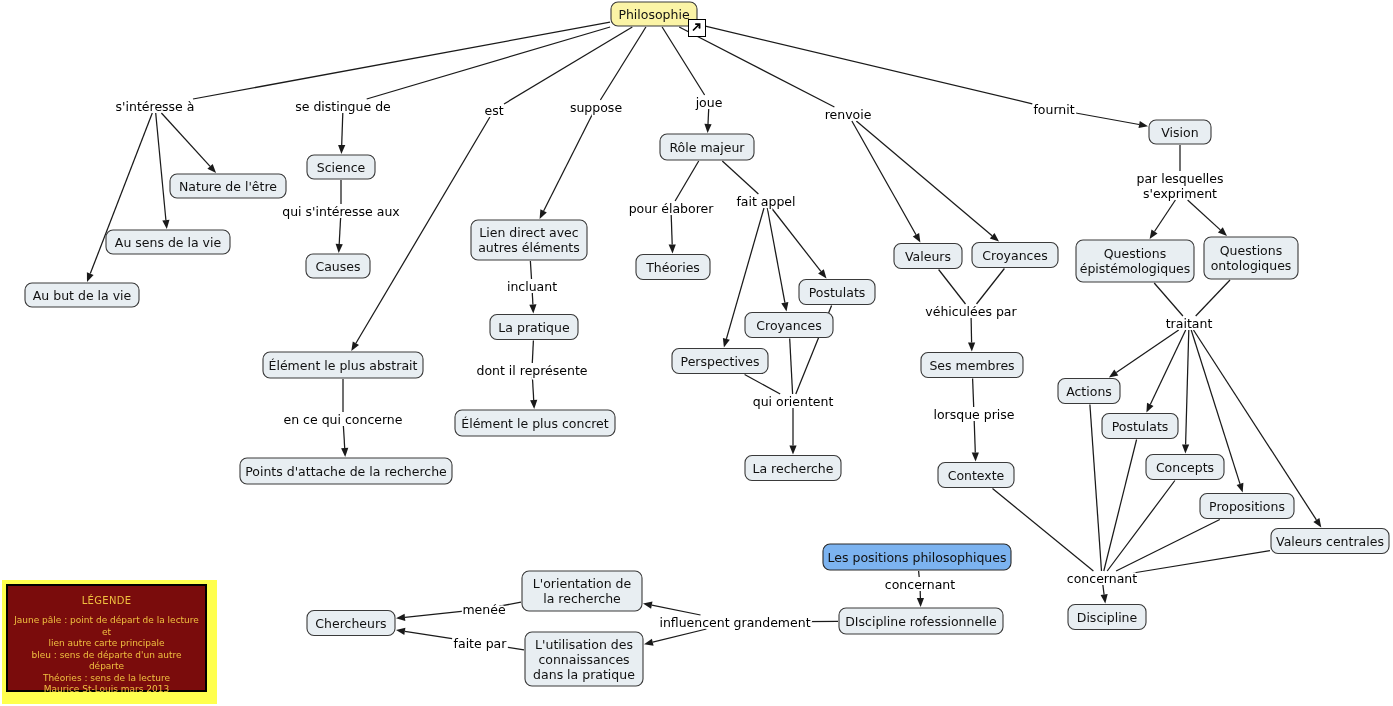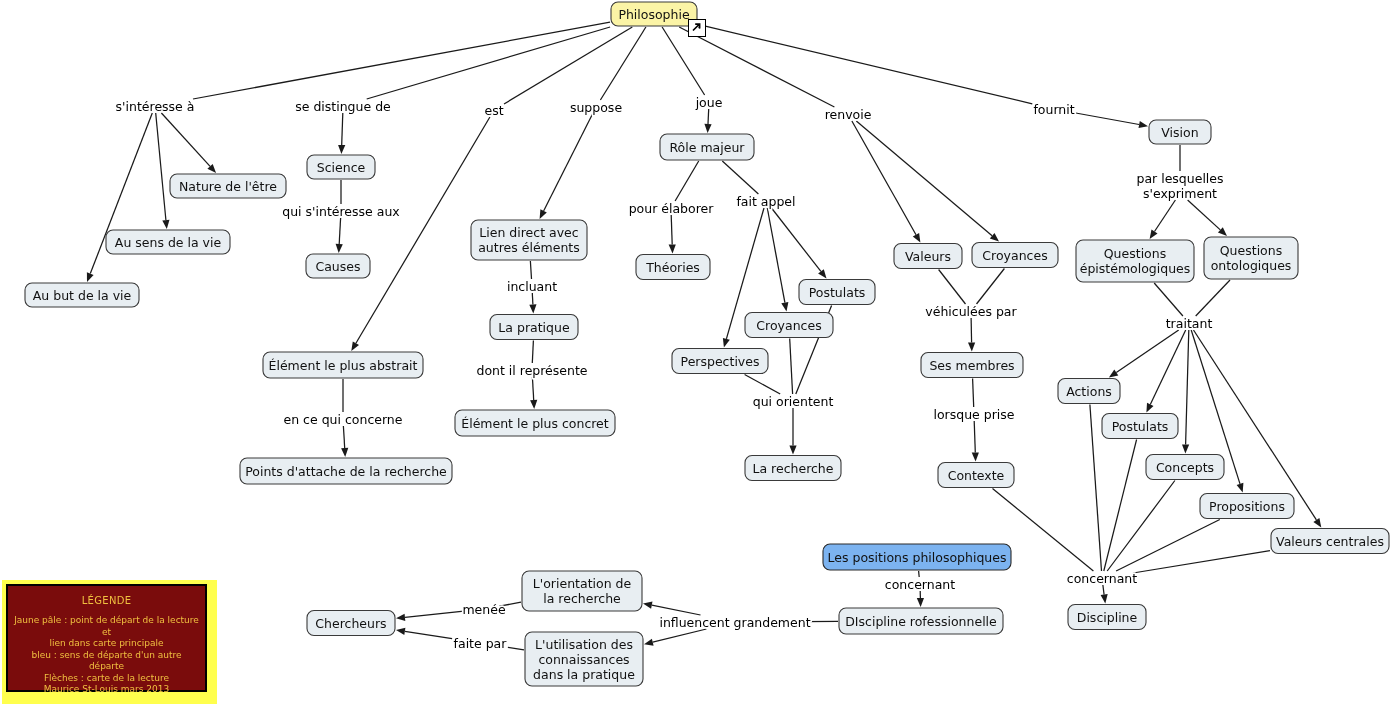--- a/index.html
+++ b/index.html
@@ -356,20 +356,20 @@
     <path d="M4 10.5 L10 4.5 M6.2 4.2 L10.6 4.2 L10.6 8.6" stroke="#000" stroke-width="1.7" fill="none"></path>
     <path d="M10.8 3.6 L10.8 8.9 L9.6 7.2 Z" fill="#000"></path>
   </svg>
 </div>
 
 <div id="legend">
   <div id="legend-inner">
     <div id="legend-title">LÉGENDE</div>
     <div id="legend-body">
       <div>Jaune pâle : point de départ de la lecture et</div>
-      <div>lien dans carte principale</div>
+      <div>lien autre carte principale</div>
       <div>bleu : sens de départe d'un autre</div>
       <div>départe</div>
-      <div>Flèches : carte de la lecture</div>
+      <div>Théories : sens de la lecture</div>
       <div>Maurice St-Louis mars 2013</div>
     </div>
   </div>
 </div>
 
 </body></html>

